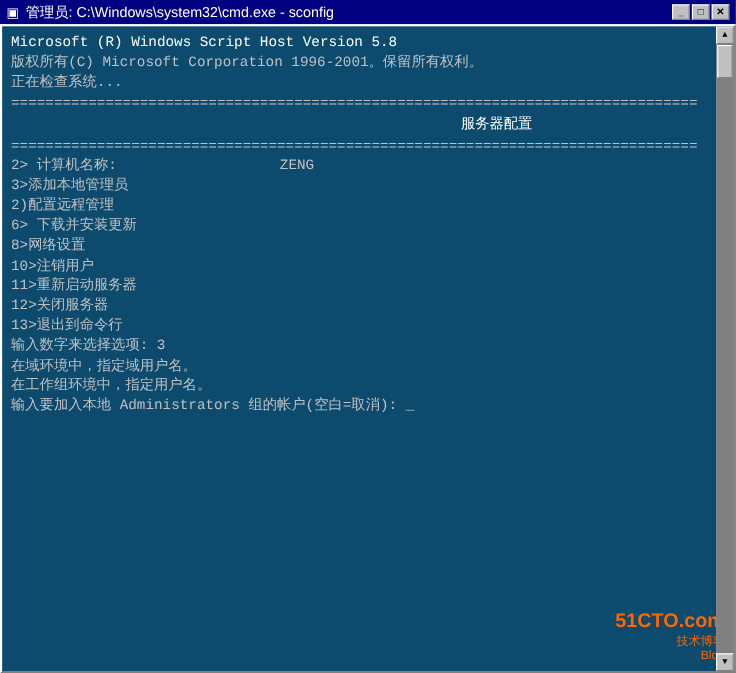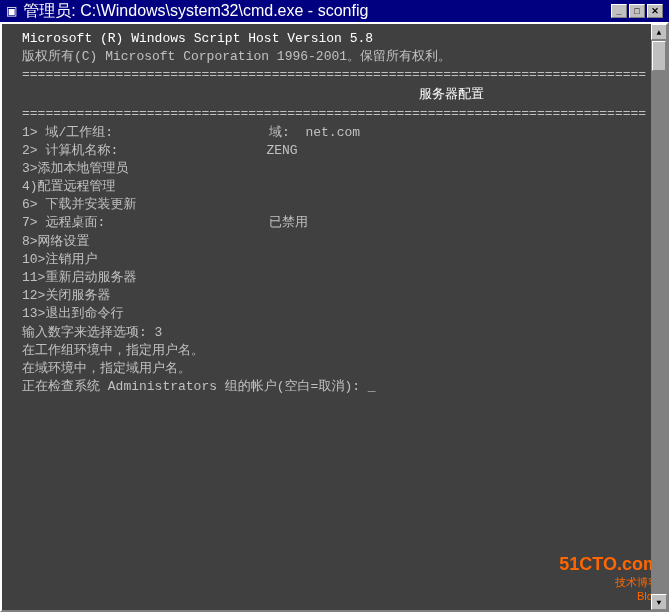--- a/index.html
+++ b/index.html
@@ -40,21 +40,21 @@
       display: flex;
       align-items: center;
       gap: 6px;
     }
 
     .title-icon {
       font-size: 12px;
     }
 
     .title-text {
-      font-size: 16px;
+      font-size: 13px;
     }
 
     .title-bar-buttons {
       display: flex;
       gap: 2px;
     }
 
     .title-btn {
       width: 16px;
       height: 14px;
@@ -65,23 +65,23 @@
       display: flex;
       align-items: center;
       justify-content: center;
       cursor: pointer;
       color: black;
       font-weight: bold;
     }
 
     .cmd-window {
       flex: 1;
-      background: #404040;
+      background: #0c4a6e;
       color: #c0c0c0;
-      padding: 6px 20px;
+      padding: 6px 8px;
       font-size: 13px;
       font-family: 'Courier New', Courier, monospace;
       overflow: hidden;
       position: relative;
     }
 
     .cmd-line {
       line-height: 1.4;
       white-space: pre;
       color: #c0c0c0;
@@ -196,46 +196,45 @@
       <div class="title-btn">□</div>
       <div class="title-btn">✕</div>
     </div>
   </div>
   <div class="outer-border">
     <div class="cmd-window">
       <div id="terminal-content">
       <div class="cmd-line white">Microsoft (R) Windows Script Host Version 5.8</div>
           <div class="cmd-line">版权所有(C) Microsoft Corporation 1996-2001。保留所有权利。</div>
           <div class="cmd-line"></div>
+          <div class="cmd-line">正在检查系统...</div>
           <div class="cmd-line"></div>
           <div class="separator">================================================================================</div>
           <div class="cmd-line center-line">                              服务器配置</div>
           <div class="separator">================================================================================</div>
           <div class="cmd-line"></div>
-          <div class="cmd-line">1&gt; 域/工作组:                    域:  net.com</div>
           <div class="cmd-line">2&gt; 计算机名称:                   ZENG</div>
           <div class="cmd-line">3&gt;添加本地管理员</div>
-          <div class="cmd-line">4)配置远程管理</div>
+          <div class="cmd-line">2)配置远程管理</div>
           <div class="cmd-line"></div>
           <div class="cmd-line">6&gt; 下载并安装更新</div>
-          <div class="cmd-line">7&gt; 远程桌面:                     已禁用</div>
           <div class="cmd-line"></div>
           <div class="cmd-line">8&gt;网络设置</div>
           <div class="cmd-line"></div>
           <div class="cmd-line">10&gt;注销用户</div>
           <div class="cmd-line">11&gt;重新启动服务器</div>
           <div class="cmd-line">12&gt;关闭服务器</div>
           <div class="cmd-line">13&gt;退出到命令行</div>
           <div class="cmd-line"></div>
           <div class="cmd-line">输入数字来选择选项: 3</div>
           <div class="cmd-line"></div>
+          <div class="cmd-line">在域环境中，指定域用户名。</div>
           <div class="cmd-line">在工作组环境中，指定用户名。</div>
-          <div class="cmd-line">在域环境中，指定域用户名。</div>
-          <div class="cmd-line"></div>
-          <div class="cmd-line">正在检查系统 Administrators 组的帐户(空白=取消): _</div>
+          <div class="cmd-line"></div>
+          <div class="cmd-line">输入要加入本地 Administrators 组的帐户(空白=取消): _</div>
         </div>
       <div class="watermark">
         <span class="watermark-site">51CTO.com</span>
         <span class="watermark-sub">技术博客</span>
         <span class="watermark-blog">Blog</span>
       </div>
       <div class="scrollbar">
         <div class="scroll-arrow">▲</div>
         <div class="scroll-track">
           <div class="scroll-thumb"></div>

